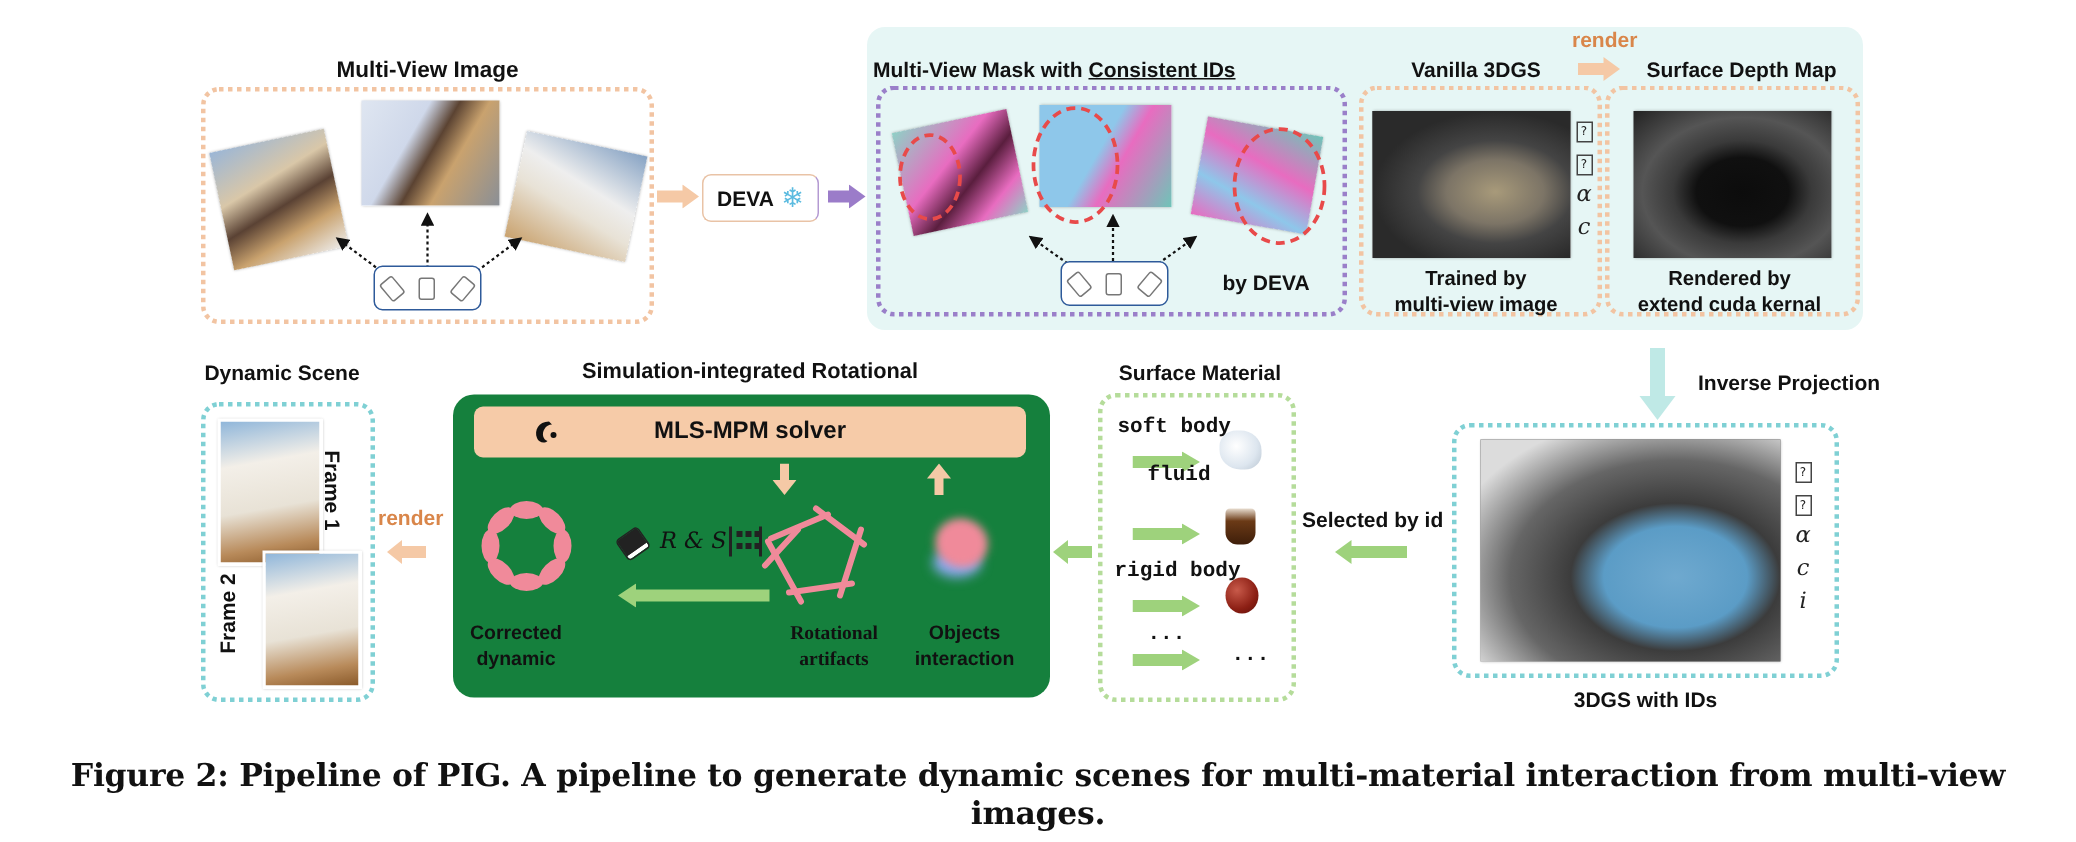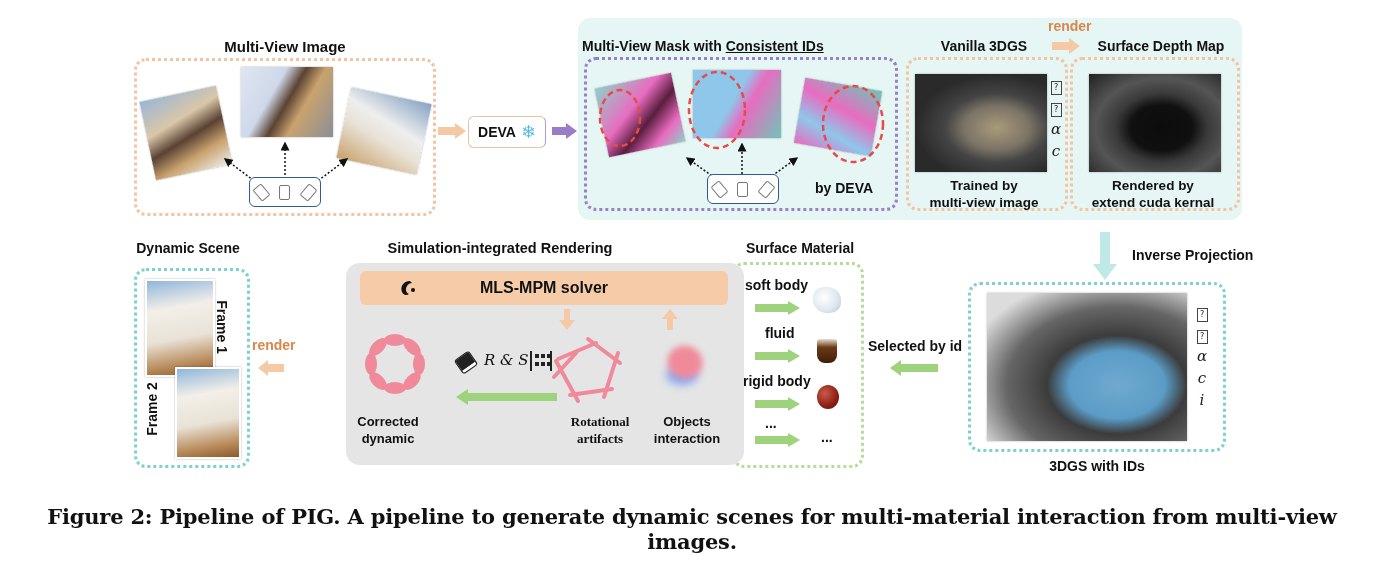--- a/index.html
+++ b/index.html
@@ -3,21 +3,21 @@
 <meta charset="utf-8">
 <style>
   html, body { margin:0; padding:0; background:#ffffff; }
   body { width:1384px; height:561px; position:relative; overflow:hidden; font-family:"Liberation Sans", "DejaVu Sans", sans-serif; color:#111; }
   .abs { position:absolute; }
   .label { font-weight:bold; font-size:14px; color:#111; white-space:nowrap; }
   .center { text-align:center; }
   .dots-orange { border:3px dotted #f2c4a2; border-radius:12px; }
   .dots-purple { border:3px dotted #9a7fc9; border-radius:12px; }
   .dots-teal { border:3px dotted #7fd0d4; border-radius:12px; }
-  .dots-green { border:3px dotted #b5dc9a; border-radius:12px; }
+  .dots-green { border:3px dotted #b5dc9a; border-radius:12px;font-family:Liberation Mono, monospace; }
   .photo { position:absolute; box-shadow:0 0 2px rgba(0,0,0,0.3); }
   .sym { font-family:"DejaVu Serif", serif; font-style:italic; font-size:15px; color:#222; line-height:22px; }
   .boxsym { display:inline-block; width:9px; height:12px; border:1px solid #444; font-size:8px; line-height:12px; text-align:center; font-style:normal; font-family:"DejaVu Sans", sans-serif; }
   .caption { position:absolute; left:0; width:1384px; top:504px; text-align:center; font-family:"DejaVu Serif", "Liberation Serif", serif; font-weight:bold; font-size:21px; letter-spacing:-0.2px; }
 </style>
 </head>
 <body>
 
 <div class="abs label center" style="left:130px;top:38px;width:310px;font-size:15px;">Multi-View Image</div>
 <div class="abs dots-orange" style="left:134px;top:58px;width:296px;height:152px;">
@@ -143,21 +143,21 @@
 <div class="abs label center" style="left:730px;top:240px;width:140px;">Surface Material</div>
 <div class="abs dots-green" style="left:732px;top:262px;width:126px;height:200px;">
 
   <div class="abs label" style="left:10px;top:12px;">soft body</div>
   <svg class="abs" style="left:20px;top:36px;" width="46" height="14">
       <rect x="0" y="3" width="34" height="8" fill="#9ed27c"></rect>
       <path d="M33,0 L45,7 L33,14 z" fill="#9ed27c"></path>
     </svg>
   <div class="abs" style="left:78px;top:22px;width:28px;height:26px;border-radius:40% 50% 40% 50%;background:radial-gradient(circle at 40% 40%,#ffffff 0%,#dde6ef 60%,#b8c4d0 100%);"></div>
 
-  <div class="abs label" style="left:30px;top:60px;">fluid</div>
+  <div class="abs label" style="left:30px;top:44px;">fluid</div>
   <svg class="abs" style="left:20px;top:84px;" width="46" height="14">
       <rect x="0" y="3" width="34" height="8" fill="#9ed27c"></rect>
       <path d="M33,0 L45,7 L33,14 z" fill="#9ed27c"></path>
     </svg>
   <div class="abs" style="left:82px;top:74px;width:20px;height:24px;border-radius:3px 3px 8px 8px;background:linear-gradient(180deg,#e8ddd0 0%,#6b3a16 35%,#3e1e0a 100%);"></div>
 
   <div class="abs label" style="left:8px;top:108px;">rigid body</div>
   <svg class="abs" style="left:20px;top:132px;" width="46" height="14">
       <rect x="0" y="3" width="34" height="8" fill="#9ed27c"></rect>
       <path d="M33,0 L45,7 L33,14 z" fill="#9ed27c"></path>
@@ -170,22 +170,22 @@
       <path d="M33,0 L45,7 L33,14 z" fill="#9ed27c"></path>
     </svg>
   <div class="abs label" style="left:86px;top:164px;">...</div>
 </div>
 
 <svg class="abs" style="left:702px;top:360px;" width="28" height="16">
   <path d="M0,8 L10,0 L10,16 z" fill="#9ed27c"></path>
     <rect x="9" y="4" width="17" height="8" fill="#9ed27c"></rect>
 </svg>
 
-<div class="abs label center" style="left:300px;top:240px;width:400px;font-size:14.5px;">Simulation-integrated Rendering</div>
-<div class="abs" style="left:302px;top:263px;width:398px;height:202px;background:#e5e5e5;border-radius:14px;margin-left:44px;">
+<div class="abs label center" style="left:300px;top:240px;width:400px;font-size:14.5px;">Simulation-integrated Rotational</div>
+<div class="abs" style="left:302px;top:263px;width:398px;height:202px;background:#15803d;border-radius:14px;">
   <div class="abs" style="left:14px;top:8px;width:368px;height:34px;background:#f6cba8;border-radius:6px;">
     <div class="abs" style="left:40px;top:9px;width:14px;height:16px;">
       <svg width="16" height="16">
           <path d="M10,1 C3,1 0,7 2,12 C3,15 7,16 9,14 C6,13 5,9 7,6 C8,4 10,3 12,3 z" fill="#111"></path>
           <circle cx="13" cy="10" r="2" fill="#111"></circle>
         </svg>
     </div>
     <div class="abs label center" style="left:0;top:8px;width:368px;font-size:16px;">MLS-MPM solver</div>
   </div>
 

